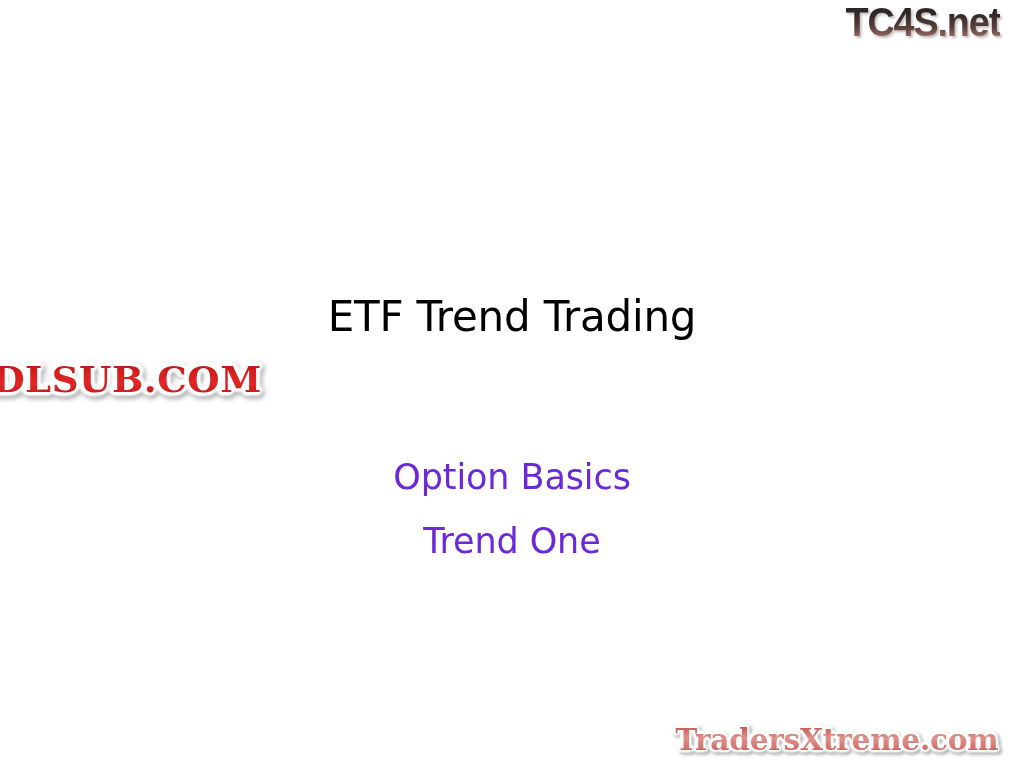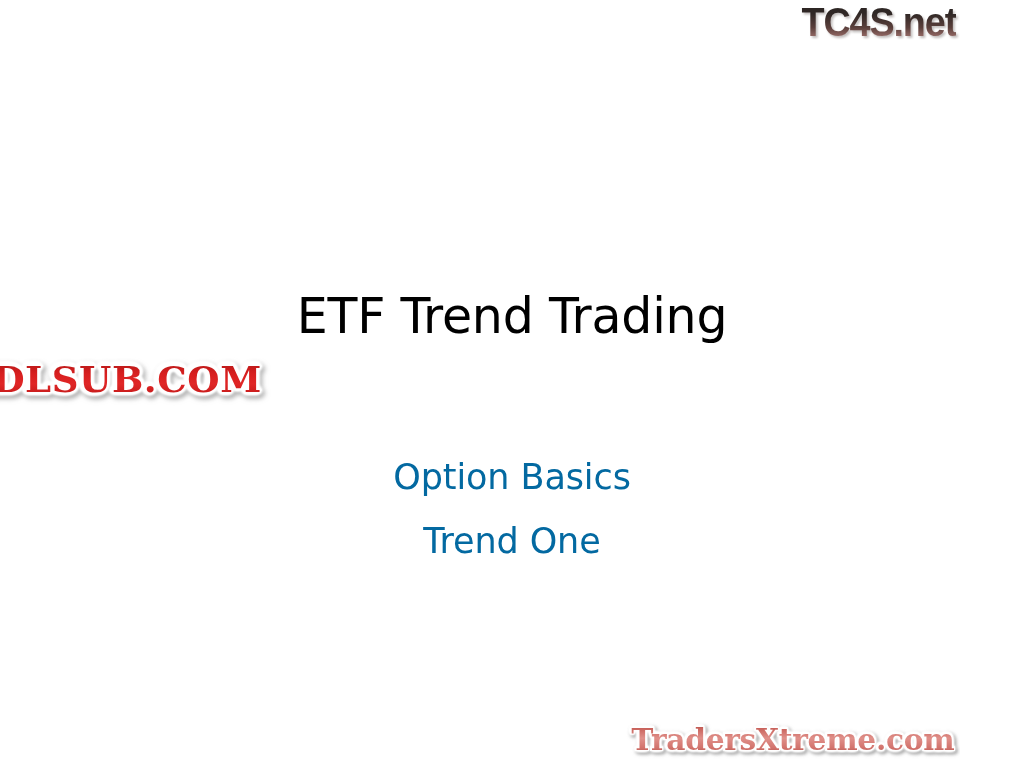--- a/index.html
+++ b/index.html
@@ -9,20 +9,21 @@
     background: #ffffff;
   }
 
   #slide {
     position: relative;
     width: 960px;
     height: 768px;
     background: #ffffff;
     overflow: hidden;
     font-family: "Liberation Sans", "DejaVu Sans", sans-serif;
+    padding-left: 44px;
     -webkit-font-smoothing: antialiased;
   }
 
   
   .brand-tc4s {
     position: absolute;
     top: 2px;
     right: 4px;
     font-family: "Liberation Sans", "DejaVu Sans", sans-serif;
     font-weight: bold;
@@ -51,21 +52,21 @@
     left: 0;
     top: 288px;
     width: 1024px;
     text-align: center;
   }
 
   .slide-title {
     margin: 0;
     font-family: "DejaVu Sans", "Liberation Sans", sans-serif;
     font-weight: normal;
-    font-size: 49px;
+    font-size: 42px;
     line-height: 58px;
     letter-spacing: -0.2px;
     color: #000000;
     white-space: nowrap;
   }
 
   
   .watermark-dlsub {
     position: absolute;
     left: 0;
@@ -111,21 +112,21 @@
     width: 1024px;
     text-align: center;
   }
 
   .subtitle-line {
     font-family: "DejaVu Sans", "Liberation Sans", sans-serif;
     font-weight: normal;
     font-size: 35px;
     line-height: 64px;
     letter-spacing: -0.1px;
-    color: #0369a1;
+    color: #6d28d9;
     white-space: nowrap;
   }
 
   
   .brand-tradersxtreme {
     position: absolute;
     right: 6px;
     bottom: 10px;
     font-family: "DejaVu Serif", "Liberation Serif", serif;
     font-weight: bold;

